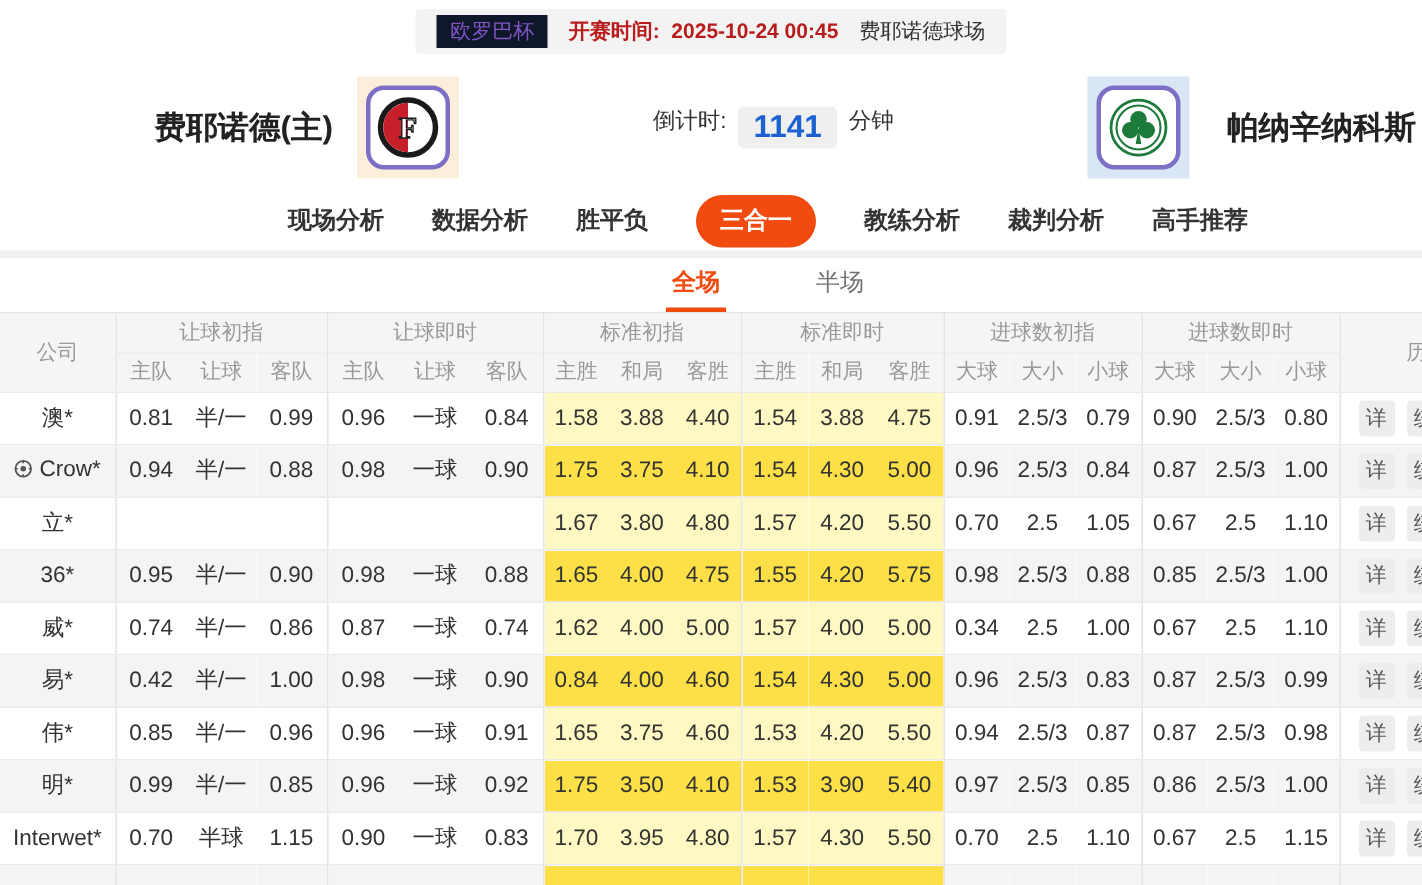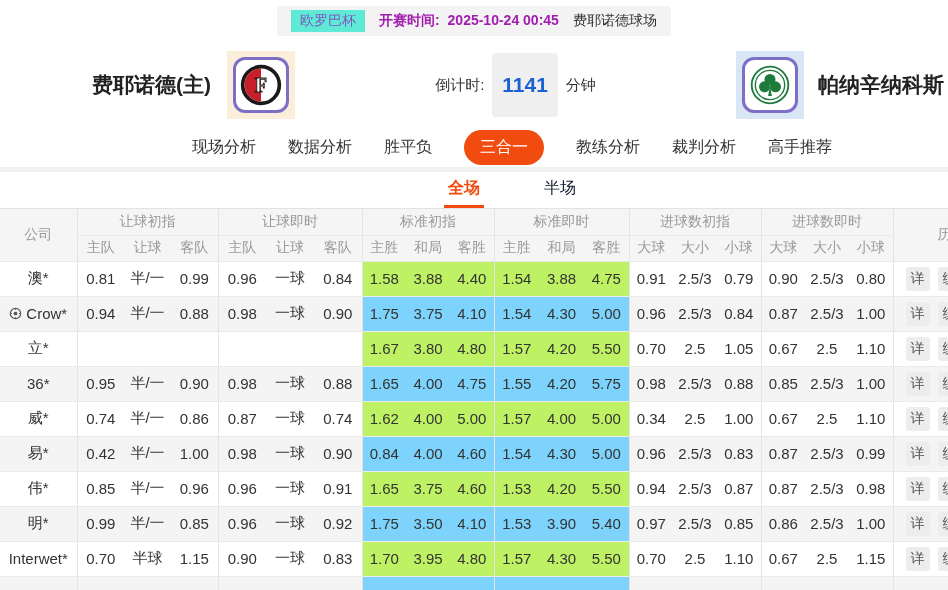--- a/index.html
+++ b/index.html
@@ -8,72 +8,72 @@
     position:relative; width:948px; height:590px; overflow:hidden;
     background:#fff; font-family:"Liberation Sans","DejaVu Sans",sans-serif;
     color:#333;
   }
   
   .top-bar-wrap { height:42px; display:flex; justify-content:center; align-items:center; }
   .top-bar {
     display:inline-flex; align-items:center; gap:14px;
     background:#f3f3f3; padding:4px 14px; border-radius:3px; font-size:14px;
   }
-  .league-badge { background:#5eead4; color:#8055c5; padding:2px 9px; font-size:14px; }
-  .kickoff { font-weight:bold; color:#a21caf; }
+  .league-badge { background:#0f172a; color:#8055c5; padding:2px 9px; font-size:14px; }
+  .kickoff { font-weight:bold; color:#b91c1c; }
   .venue { color:#333; }
   
   .match-header { height:86px; display:flex; align-items:center; }
   .mh-left { display:flex; align-items:center; gap:16px; margin-left:92px; }
   .mh-right { display:flex; align-items:center; gap:14px; margin-right:4px; }
-  .team-name { font-size:21px; font-weight:bold; color:#222; white-space:nowrap; }
+  .team-name { font-size:21px; font-weight:bold; color:#222; white-space:nowrap;margin-left:11px; }
   .logo-box { width:68px; height:68px; display:flex; align-items:center; justify-content:center; }
   .logo-box.home { background:#fbefdb; }
   .logo-box.away { background:#d9e6f6; }
   .logo-inner {
     width:56px; height:56px; background:#fff; border:3px solid #7e6fc6;
     border-radius:12px; display:flex; align-items:center; justify-content:center;
   }
-  .mh-center { flex:1; display:flex; align-items:center; justify-content:center; gap:8px; font-size:15px; }
+  .mh-center { flex:1; display:flex; align-items:flex-start; justify-content:center; gap:8px; font-size:15px; }
   .countdown-value {
     background:#efefef; color:#1c61d2; font-weight:bold; font-size:21px;
-    padding:20px 10px; border-radius:4px;
+    padding:2px 10px; border-radius:4px;
   }
   
   .nav-bar {
     height:44px; display:flex; align-items:center; justify-content:space-between;
     padding:0 116px 0 192px; border-bottom:5px solid #f0f0f0;
   }
-  .nav-item { font-size:16px; font-weight:normal; color:#333; cursor:pointer; white-space:nowrap; }
+  .nav-item { font-size:16px; font-weight:bold; color:#333; cursor:pointer; white-space:nowrap; }
   .nav-item.active {
     background:#f14b0f; color:#fff; padding:7px 16px; border-radius:18px;
   }
   
   .sub-tabs {
     height:37px; border-bottom:1px solid #e2e2e2; display:flex;
     justify-content:center; gap:56px; padding-left:76px;
   }
   .sub-tab {
-    font-size:16px; color:#0f172a; display:flex; align-items:center;
+    font-size:16px; color:#737373; display:flex; align-items:center;
     border-bottom:3px solid transparent; padding:0 4px; cursor:pointer;
   }
   .sub-tab.active { color:#f14b0f; font-weight:bold; border-bottom-color:#f14b0f; }
   
   table.odds { border-collapse:collapse; table-layout:fixed; width:1043px; }
   .odds th, .odds td {
     font-weight:normal; text-align:center; overflow:hidden; white-space:nowrap;
     border-bottom:1px solid #eaeaea;
   }
   .odds thead th { background:#f5f5f5; color:#999; font-size:14px; height:26px; }
   .odds tbody td { height:35px; font-size:15px; color:#333; }
   .g-start { border-left:1px solid #e4e4e4; }
-  td.cyan { background:#bef264; }
+  td.cyan { background:#fef9c3; }
   td.blu, .blu { color:#2a6bc5; }
   tr.alt td { background:#f4f4f4; }
-  tr.alt td.cyan { background:#7dd3fc; }
+  tr.alt td.cyan { background:#fde047; }
   .company-cell { font-size:15px; color:#333; }
   .company-inner { display:inline-flex; align-items:center; gap:4px; }
   .actions-cell { text-align:left !important; padding-left:12px !important; }
   .mini-btn {
     display:inline-block; background:#ededed; color:#555; font-size:14px;
     padding:3px 5px; border-radius:3px; border:none; cursor:pointer;
     font-family:inherit; margin-right:8px;
   }
   .col-history-th { text-align:left !important; padding-left:44px !important; }
 </style>

